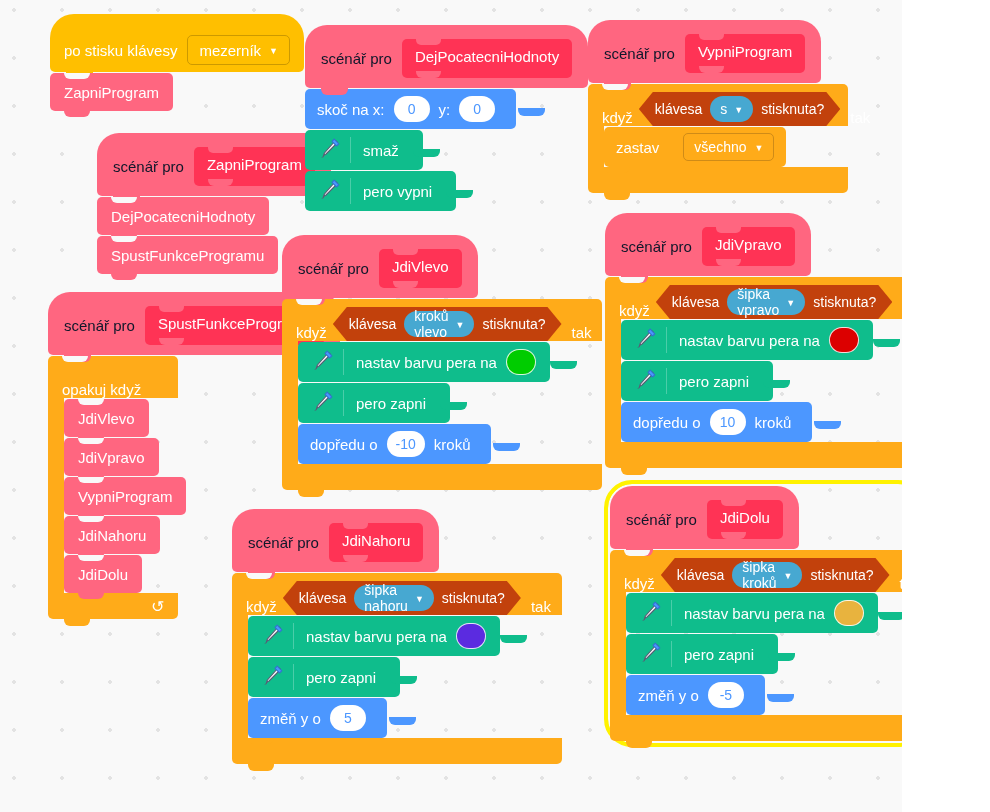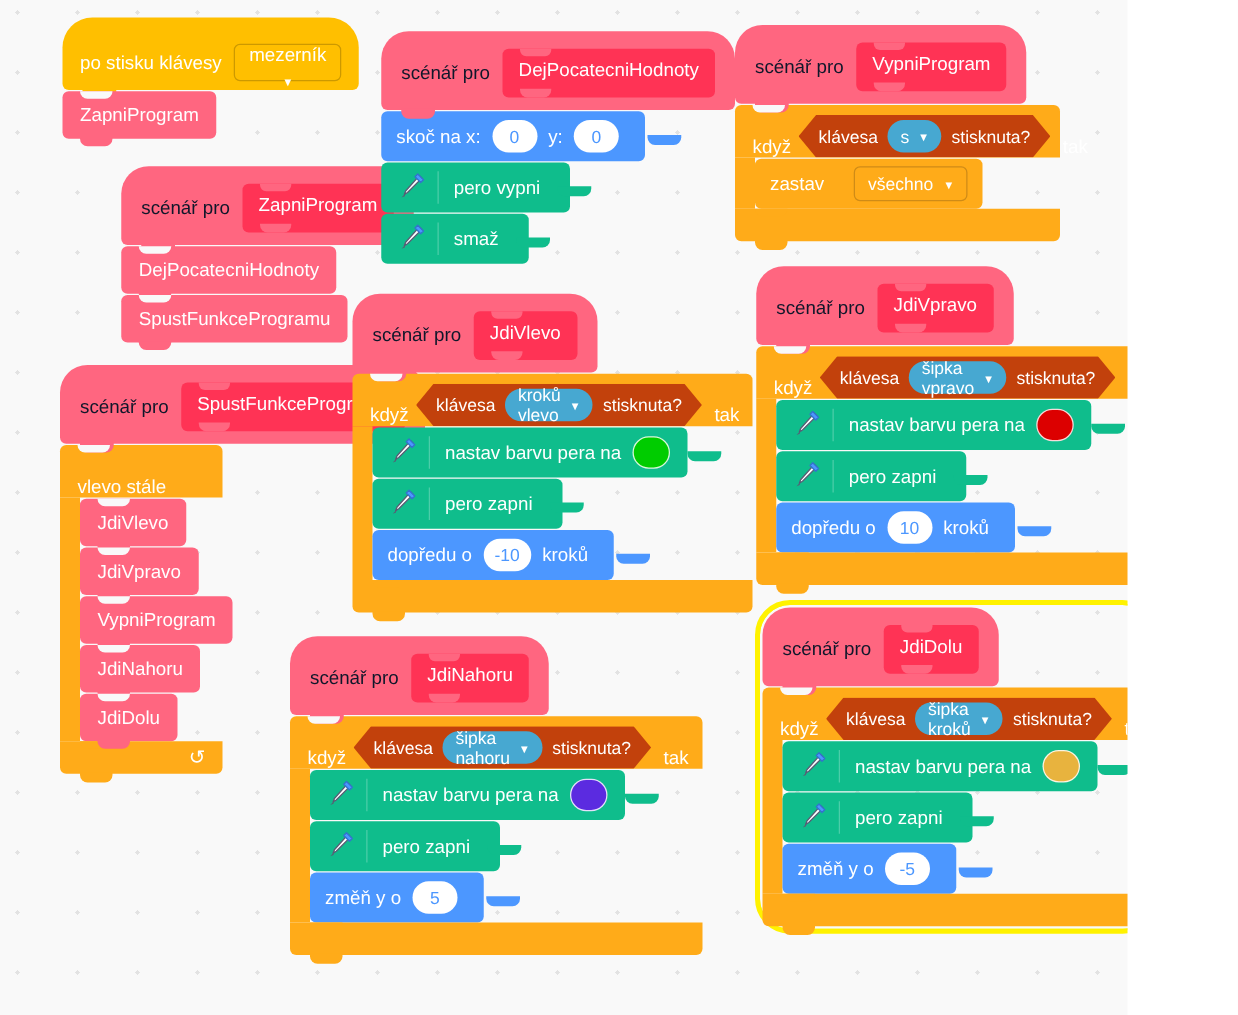--- a/index.html
+++ b/index.html
@@ -200,21 +200,21 @@
   .evt-hat::after{
     content:""; position:absolute; left:16px; bottom:-7px;
     width:27px; height:8px; background:#FFBF00;
     border-radius:0 0 6px 6px;
   }
   .dd-evt{
     display:inline-flex; align-items:center; gap:8px;
     background:#FFBF00;
     border:1px solid #CC9900;
     border-radius:5px; height:30px; padding:0 11px;
-    font-size:15px; color:#fff;flex-direction:column;
+    font-size:15px; color:#fff;
   }
 
   
   .penicon{
     width:26px; height:26px; flex:0 0 26px;
     margin-right:9px;
   }
   .pendiv{
     width:1px; height:26px; background:rgba(255,255,255,.25);
     margin-right:12px;
@@ -271,21 +271,21 @@
 
   <div class="script" style="left:48px; top:292px;">
     <div class="hat">
       <span class="hat-label">scénář pro</span>
       <span class="proto">
         <span>SpustFunkceProgramu</span>
       </span>
     </div>
     <div class="cblock" style="margin-top:1px;">
       <div class="c-top" style="width:130px;">
-        <span>vlevo stále</span>
+        <span>opakuj když</span>
       </div>
       <div class="c-arm"></div>
       <div class="c-body">
         <div class="call">
           <span>JdiVlevo</span>
         </div>
         <div class="call" style="margin-top:1px;">
           <span>JdiVpravo</span>
         </div>
         <div class="call" style="margin-top:1px;">
@@ -320,33 +320,33 @@
     </div>
     <div class="blk pen" style="margin-top:1px; width:max-content; padding-left:10px; padding-right:24px;">
       <span class="penicon">
         <svg viewBox="0 0 26 26" width="26" height="26">
           <path d="M20.5 3.5 L22.5 5.5 L11 17 L8.5 18.5 L9.5 15.8 Z" fill="#fff" stroke="#575E75" stroke-width="1.1" stroke-linejoin="round"></path>
           <path d="M19.2 2.2 L23.8 6.8 L21.6 9 L17 4.4 Z" fill="#4C97FF" stroke="#3373CC" stroke-width="1.1" stroke-linejoin="round"></path>
           <path d="M9.5 15.8 L8.5 18.5 L6.2 21 L8.8 19.9 Z" fill="#575E75"></path>
         </svg>
       </span>
       <span class="pendiv"></span>
-      <span>pero vypni</span>
+      <span>smaž</span>
       <i class="notch-bottom" style="background:#0FBD8C;"></i>
     </div>
     <div class="blk pen" style="margin-top:1px; width:max-content; padding-left:10px; padding-right:24px;">
       <span class="penicon">
         <svg viewBox="0 0 26 26" width="26" height="26">
           <path d="M20.5 3.5 L22.5 5.5 L11 17 L8.5 18.5 L9.5 15.8 Z" fill="#fff" stroke="#575E75" stroke-width="1.1" stroke-linejoin="round"></path>
           <path d="M19.2 2.2 L23.8 6.8 L21.6 9 L17 4.4 Z" fill="#4C97FF" stroke="#3373CC" stroke-width="1.1" stroke-linejoin="round"></path>
           <path d="M9.5 15.8 L8.5 18.5 L6.2 21 L8.8 19.9 Z" fill="#575E75"></path>
         </svg>
       </span>
       <span class="pendiv"></span>
-      <span>smaž</span>
+      <span>pero vypni</span>
       <i class="notch-bottom" style="background:#0FBD8C;"></i>
     </div>
   </div>
 
   <div class="script" style="left:282px; top:235px;">
     <div class="hat">
       <span class="hat-label">scénář pro</span>
       <span class="proto">
         <span>JdiVlevo</span>
       </span>

